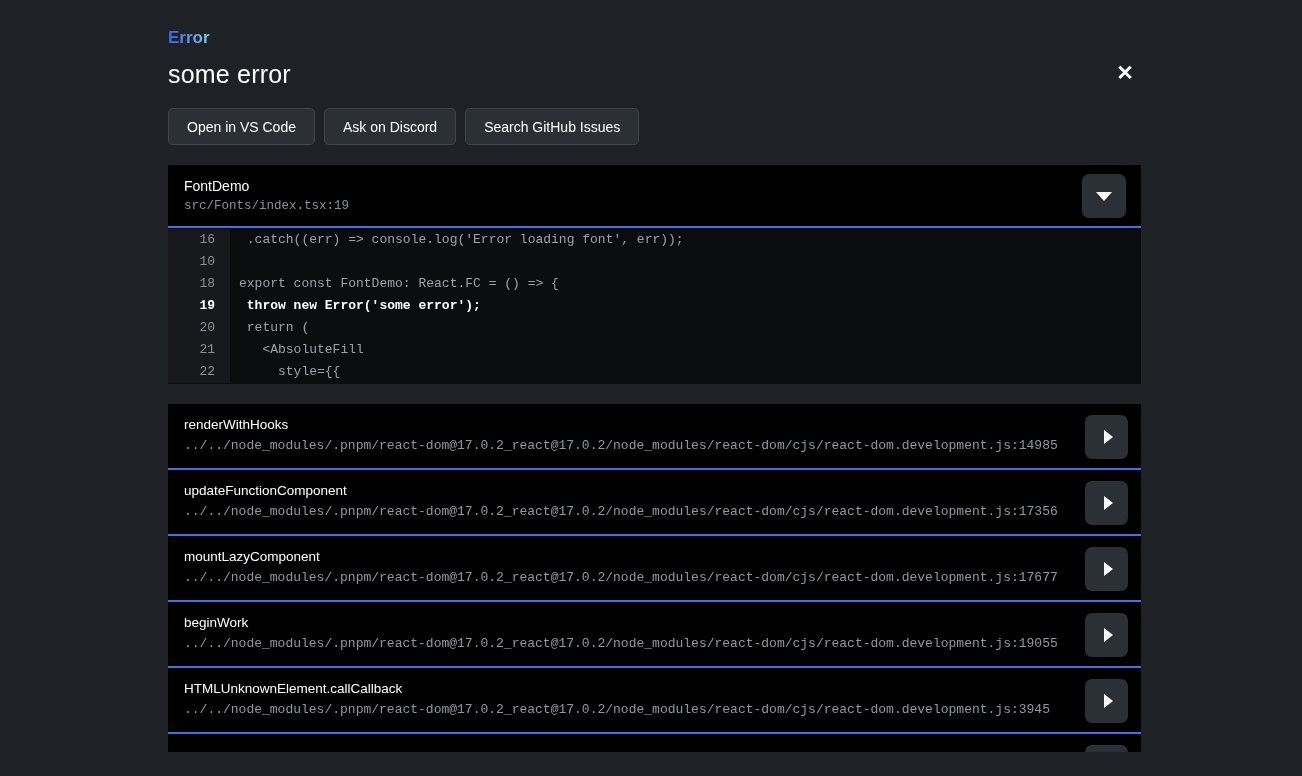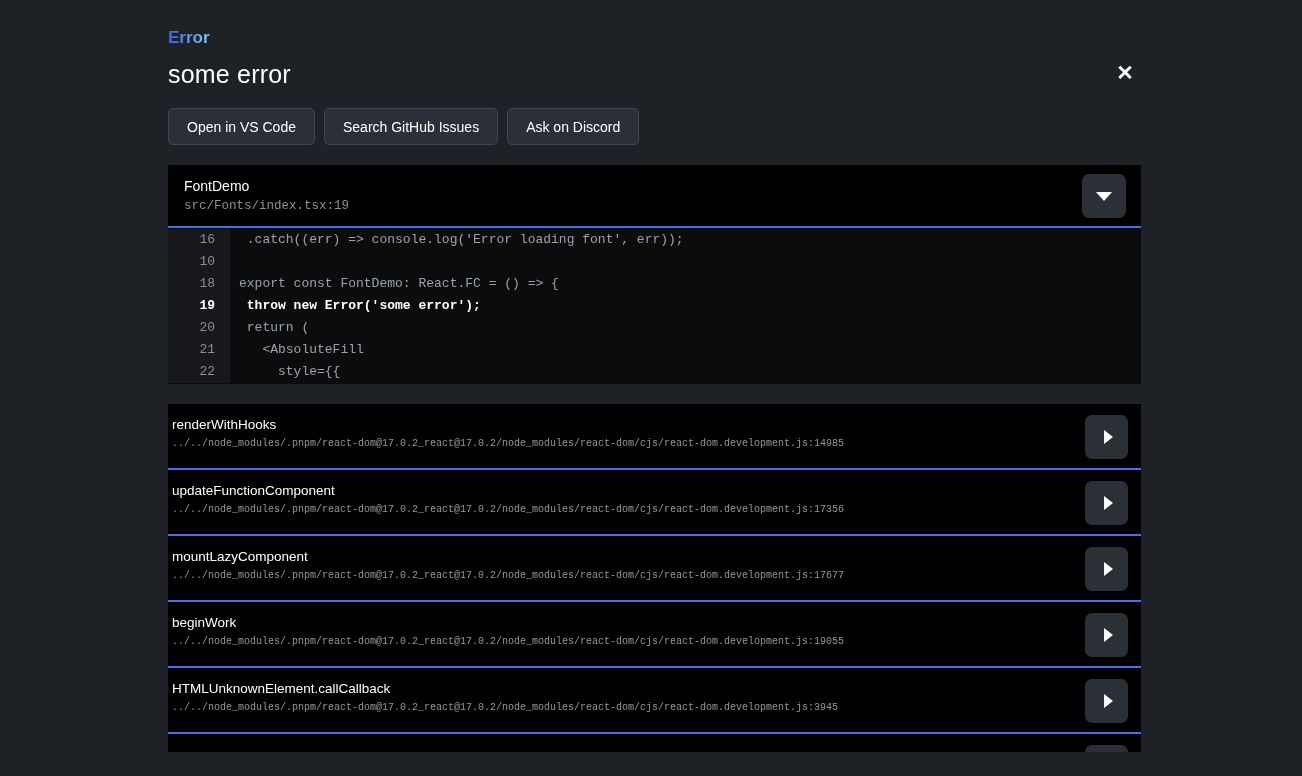--- a/index.html
+++ b/index.html
@@ -95,28 +95,28 @@
   }
   .code-line.highlight .line-gutter,
   .code-line.highlight .line-code { color: #ffffff; font-weight: bold; }
 
   
   .stack-list { margin-top: 20px; }
   .stack-frame {
     position: relative;
     background: #000000;
     height: 66px;
-    padding: 13px 16px 0 4px;
+    padding: 13px 16px 0 16px;
     border-bottom: 2px solid #4670e8;
   }
   .stack-frame.partial { height: 18px; border-bottom: none; overflow: hidden; }
   .stack-frame-title { color: #ffffff; font-size: 13.5px; }
   .stack-frame-path {
     margin-top: 6px;
-    color: #9298a0; font-size: 10px;
+    color: #9298a0; font-size: 13px;
     font-family: "Liberation Mono", monospace;
     white-space: pre;
   }
   .expand-btn {
     position: absolute; top: 11px; right: 13px;
     width: 43px; height: 44px;
     background: #2b2f36; border: none; border-radius: 7px;
     cursor: pointer;
     display: flex; align-items: center; justify-content: center;
   }
@@ -136,22 +136,22 @@
   <button class="close-btn">✕</button>
 
   <div class="container">
 
     <div class="kicker">Error</div>
 
     <h1 class="error-title">some error</h1>
 
     <div class="action-row">
       <button class="action-btn">Open in VS Code</button>
+      <button class="action-btn">Ask on Discord</button>
       <button class="action-btn">Search GitHub Issues</button>
-      <button class="action-btn">Ask on Discord</button>
     </div>
 
     <div class="code-frame">
       <div class="code-frame-header">
         <div class="code-frame-fn">FontDemo</div>
         <div class="code-frame-loc">src/Fonts/index.tsx:19</div>
         <button class="dropdown-btn">
           <span class="caret-down"></span>
         </button>
       </div>

